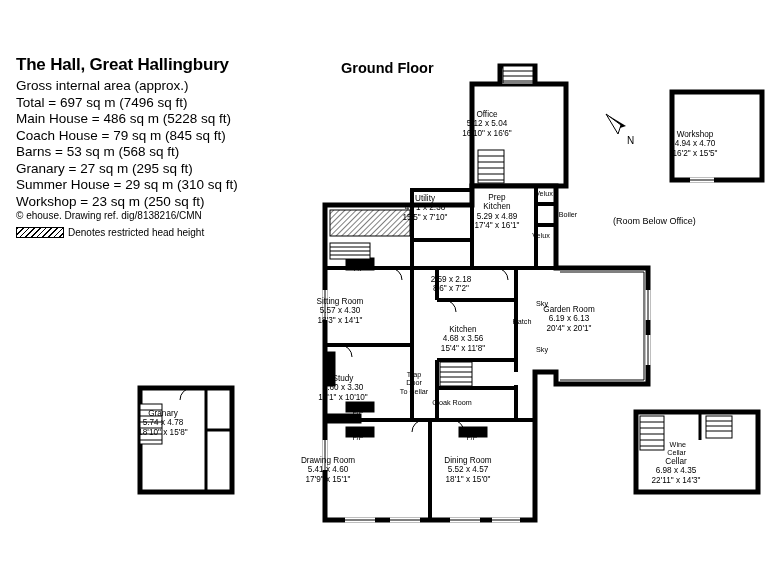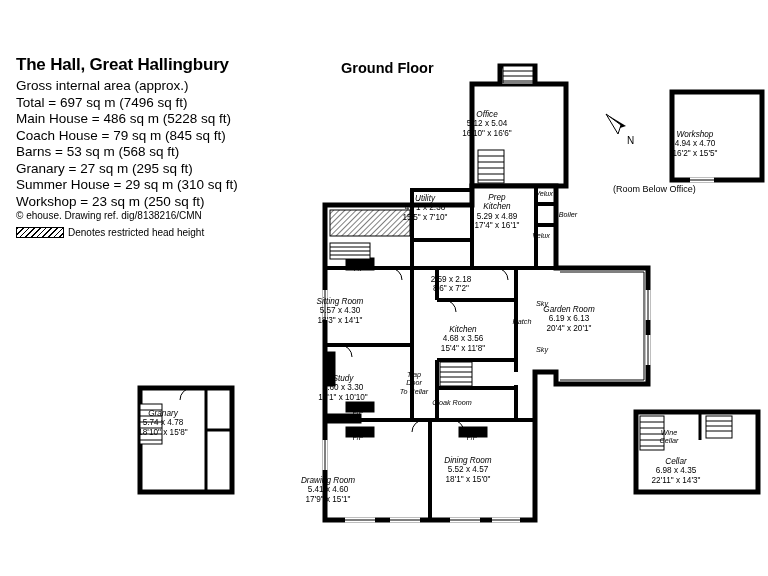--- a/index.html
+++ b/index.html
@@ -71,21 +71,21 @@
 
   
   .room-label {
     position: absolute;
     text-align: center;
     font-size: 8.2px;
     line-height: 9.4px;
     white-space: nowrap;
     color: #000;
   }
-  .room-label .nm { display: block; font-style: italic; }
+  .room-label .nm { display: block; }
   .room-label .dm { display: block; }
   .room-label .df { display: block; }
   .room-label.tiny { font-size: 7.2px; line-height: 8.4px; }
 
   .note-label {
     position: absolute;
     font-size: 9px;
     white-space: nowrap;
   }
 
@@ -376,39 +376,39 @@
         <span class="nm">To Cellar</span>
       </div>
       <div class="room-label tiny" style="left: 428px; top: 399px; width: 48px;">
         <span class="nm">Cloak Room</span>
       </div>
       <div class="room-label" style="left: 134px; top: 409px; width: 58px;">
         <span class="nm">Granary</span>
         <span class="dm">5.74 x 4.78</span>
         <span class="df">18'10" x 15'8"</span>
       </div>
-      <div class="room-label" style="left: 296px; top: 476px; width: 64px;">
+      <div class="room-label" style="left: 296px; top: 456px; width: 64px;">
         <span class="nm">Drawing Room</span>
         <span class="dm">5.41 x 4.60</span>
         <span class="df">17'9" x 15'1"</span>
       </div>
       <div class="room-label" style="left: 421px; top: 456px; width: 62px; margin-left: 16px;">
         <span class="nm">Dining Room</span>
         <span class="dm">5.52 x 4.57</span>
         <span class="df">18'1" x 15'0"</span>
       </div>
-      <div class="room-label tiny" style="left: 652px; top: 429px; width: 34px;">
+      <div class="room-label tiny" style="left: 652px; top: 441px; width: 34px; text-align: right;">
         <span class="nm">Wine</span>
         <span class="nm">Cellar</span>
       </div>
       <div class="room-label" style="left: 648px; top: 457px; width: 56px;">
         <span class="nm">Cellar</span>
         <span class="dm">6.98 x 4.35</span>
         <span class="df">22'11" x 14'3"</span>
       </div>
       <div class="room-label tiny" style="left: 345px; top: 265px; width: 28px;">F/P</div>
       <div class="room-label tiny" style="left: 344px; top: 409px; width: 28px;">F/P</div>
       <div class="room-label tiny" style="left: 344px; top: 434px; width: 28px;">F/P</div>
       <div class="room-label tiny" style="left: 458px; top: 434px; width: 28px;">F/P</div>
-      <div class="note-label" style="left: 613px; top: 184px;">(Room Below Office)</div>
+      <div class="note-label" style="left: 613px; top: 216px;">(Room Below Office)</div>
     </div>
 
 </div>
 
 </body></html>

